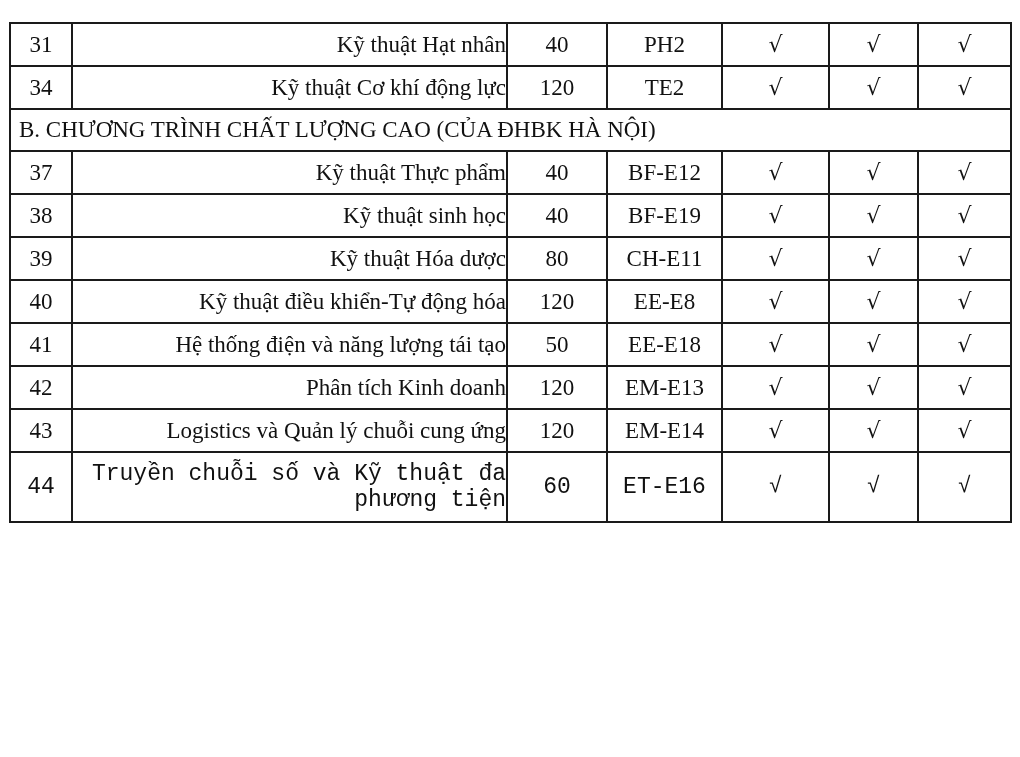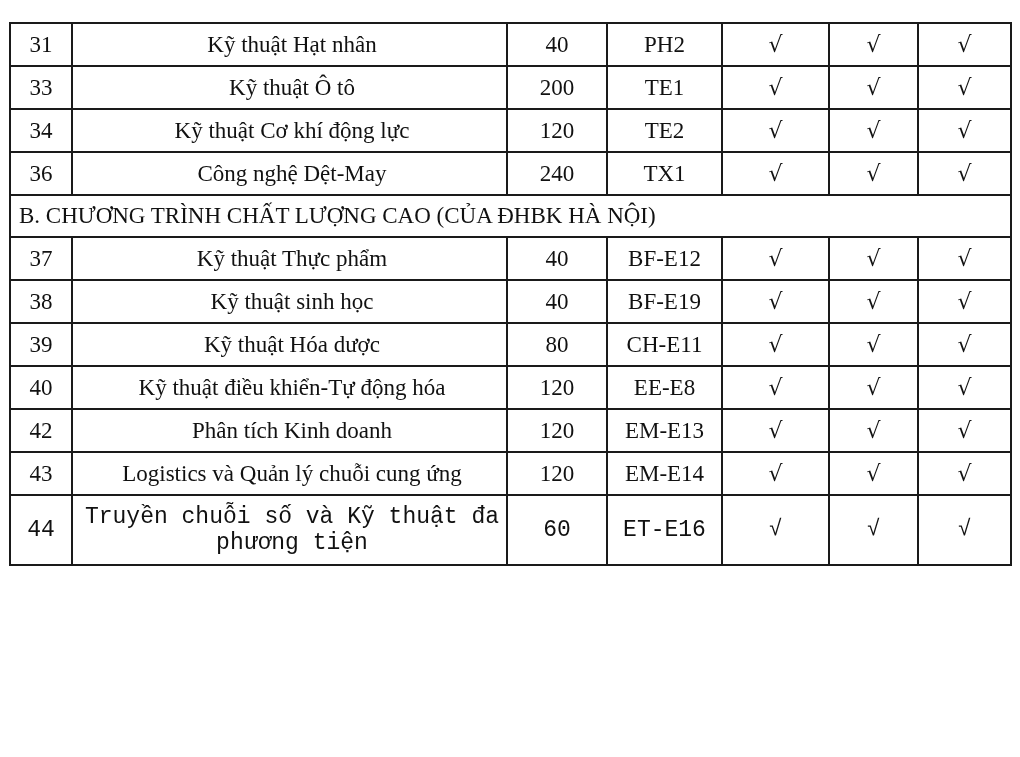--- a/index.html
+++ b/index.html
@@ -12,21 +12,21 @@
     font-size: 23px;
   }
   table.grid td {
     border: 2px solid #1a1a1a;
     height: 41px;
     padding: 0;
     vertical-align: middle;
     line-height: 26px;
   }
   td.stt { text-align: center; }
-  td.name { padding-left: 5px !important; text-align: center; }
+  td.name { padding-left: 5px !important; text-align: right; }
   td.num { text-align: center; }
   td.code { text-align: center; }
   td.chk { text-align: center; font-family: "DejaVu Serif", serif; font-size: 22px; }
   tr.section td { font-weight: normal; padding-left: 8px !important; height: 40px; }
   tr.tall td { height: 68px; font-family: Liberation Mono, monospace; }
 </style>
 </head>
 <body>
 
 <table class="grid">
@@ -43,42 +43,24 @@
   <tr>
         <td class="stt">31</td>
         <td class="name">Kỹ thuật Hạt nhân</td>
         <td class="num">40</td>
         <td class="code">PH2</td>
         <td class="chk">√</td>
         <td class="chk">√</td>
         <td class="chk">√</td>
       </tr>
       <tr>
-        <td class="stt">33</td>
-        <td class="name">Kỹ thuật Ô tô</td>
-        <td class="num">200</td>
-        <td class="code">TE1</td>
-        <td class="chk">√</td>
-        <td class="chk">√</td>
-        <td class="chk">√</td>
-      </tr>
-      <tr>
         <td class="stt">34</td>
         <td class="name">Kỹ thuật Cơ khí động lực</td>
         <td class="num">120</td>
         <td class="code">TE2</td>
-        <td class="chk">√</td>
-        <td class="chk">√</td>
-        <td class="chk">√</td>
-      </tr>
-      <tr>
-        <td class="stt">36</td>
-        <td class="name">Công nghệ Dệt-May</td>
-        <td class="num">240</td>
-        <td class="code">TX1</td>
         <td class="chk">√</td>
         <td class="chk">√</td>
         <td class="chk">√</td>
       </tr>
       <tr class="section">
         <td colspan="7">B. CHƯƠNG TRÌNH CHẤT LƯỢNG CAO (CỦA ĐHBK HÀ NỘI)</td>
       </tr>
       <tr>
         <td class="stt">37</td>
         <td class="name">Kỹ thuật Thực phẩm</td>
@@ -109,20 +91,29 @@
       <tr>
         <td class="stt">40</td>
         <td class="name">Kỹ thuật điều khiển-Tự động hóa</td>
         <td class="num">120</td>
         <td class="code">EE-E8</td>
         <td class="chk">√</td>
         <td class="chk">√</td>
         <td class="chk">√</td>
       </tr>
       <tr>
+        <td class="stt">41</td>
+        <td class="name">Hệ thống điện và năng lượng tái tạo</td>
+        <td class="num">50</td>
+        <td class="code">EE-E18</td>
+        <td class="chk">√</td>
+        <td class="chk">√</td>
+        <td class="chk">√</td>
+      </tr>
+      <tr>
         <td class="stt">42</td>
         <td class="name">Phân tích Kinh doanh</td>
         <td class="num">120</td>
         <td class="code">EM-E13</td>
         <td class="chk">√</td>
         <td class="chk">√</td>
         <td class="chk">√</td>
       </tr>
       <tr>
         <td class="stt">43</td>

